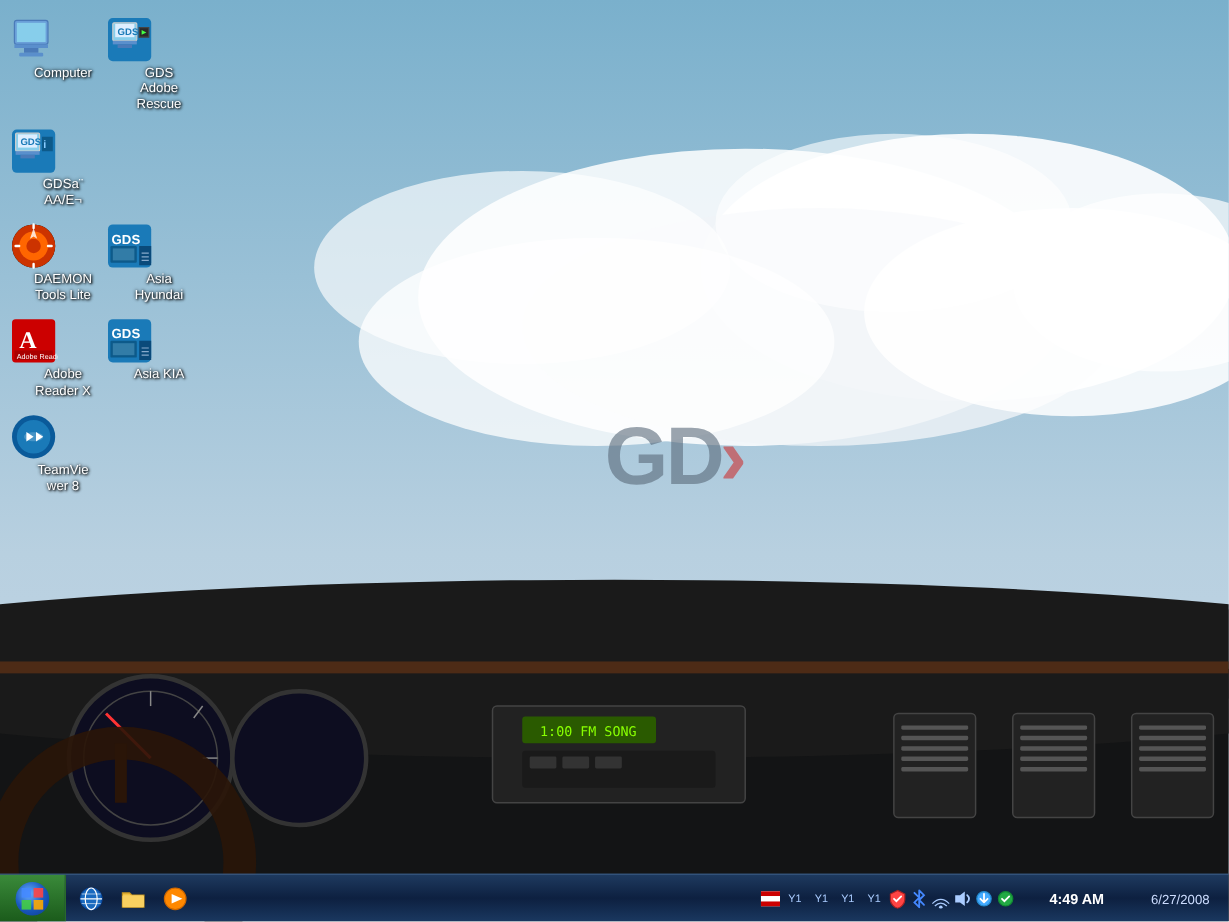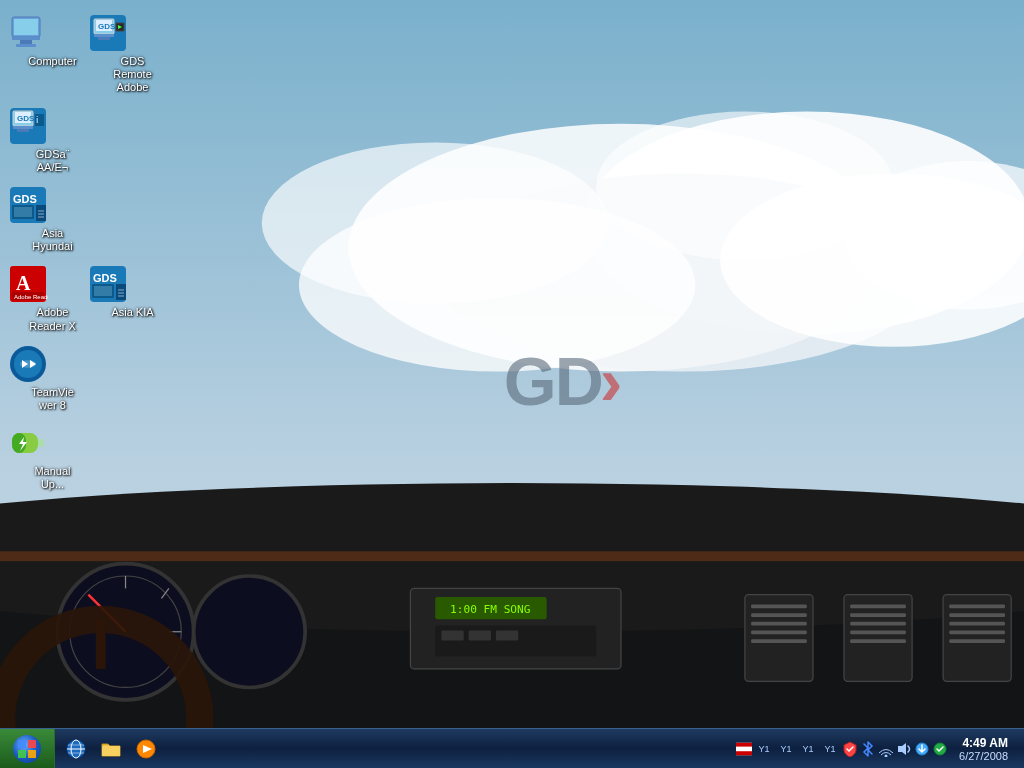--- a/index.html
+++ b/index.html
@@ -164,37 +164,39 @@
       display: flex;
       align-items: center;
       justify-content: center;
       font-size: 11px;
       color: #aaccff;
       cursor: pointer;
     }
 
     .clock-area {
       display: flex;
-      flex-direction: column;
+      flex-direction: row;
       align-items: flex-end;
       justify-content: center;
       padding: 0 8px;
       color: white;
       font-size: 12px;
+      margin-left: 17px;
     }
 
     .clock-time {
       font-size: 12px;
       font-weight: bold;
       color: #ffffff;
     }
 
     .clock-date {
       font-size: 11px;
       color: #ccddff;
+      padding-left: 39px;
     }
 
     
     .cloud-svg {
       position: absolute;
       top: 0; left: 0;
       width: 100%; height: 100%;
     }
   </style>
 </head>
@@ -301,21 +303,21 @@
             <rect x="2" y="2" width="36" height="36" rx="4" fill="#1a7ab8"></rect>
             <rect x="6" y="6" width="20" height="15" rx="1" fill="#87ceeb" stroke="#ccc" stroke-width="1"></rect>
             <rect x="8" y="7" width="16" height="11" fill="#ddeeff"></rect>
             <text x="10" y="16" fill="#1a7ab8" font-size="8" font-weight="bold">GDS</text>
             <rect x="6" y="21" width="20" height="3" fill="#5a8fcc"></rect>
             <rect x="10" y="24" width="12" height="3" fill="#4a7ab8"></rect>
             <path d="M28 10 L36 10 L36 18 L28 18 Z" fill="#2a2a2a" stroke="#444"></path>
             <path d="M30 12 L34 14 L30 16 Z" fill="#44ff44"></path>
           </svg>
         </div>
-        <span class="icon-label">GDS Remote Adobe</span>
+        <span class="icon-label">GDS Adobe Rescue</span>
       </div>
     </div>
 
     <div class="icon-row">
       <div class="desktop-icon">
         <div class="icon-img">
           <svg width="40" height="40" viewBox="0 0 40 40">
             <rect x="2" y="2" width="36" height="36" rx="4" fill="#1a7ab8"></rect>
             <rect x="5" y="5" width="20" height="15" rx="1" fill="#87ceeb" stroke="#ccc" stroke-width="1"></rect>
             <rect x="7" y="6" width="16" height="11" fill="#ddeeff"></rect>
@@ -327,20 +329,36 @@
           </svg>
         </div>
         <span class="icon-label">GDSa¨ AA/E¬</span>
       </div>
     </div>
 
     <div class="icon-row">
       <div class="desktop-icon">
         <div class="icon-img">
           <svg width="40" height="40" viewBox="0 0 40 40">
+            <circle cx="20" cy="20" r="18" fill="radial-gradient(circle,#ff8800,#cc3300)"></circle>
+            <circle cx="20" cy="20" r="18" fill="#cc3300"></circle>
+            <circle cx="20" cy="20" r="12" fill="#ff6600"></circle>
+            <circle cx="20" cy="20" r="6" fill="#cc3300"></circle>
+            <path d="M20 5 L23 14 L20 12 L17 14 Z" fill="white" opacity="0.8"></path>
+            <path d="M20 5 L20 2" stroke="white" stroke-width="2" stroke-linecap="round"></path>
+            <path d="M20 38 L20 35" stroke="white" stroke-width="2" stroke-linecap="round"></path>
+            <path d="M5 20 L8 20" stroke="white" stroke-width="2" stroke-linecap="round"></path>
+            <path d="M35 20 L32 20" stroke="white" stroke-width="2" stroke-linecap="round"></path>
+          </svg>
+        </div>
+        <span class="icon-label">DAEMON Tools Lite</span>
+      </div>
+      <div class="desktop-icon">
+        <div class="icon-img">
+          <svg width="40" height="40" viewBox="0 0 40 40">
             <rect x="2" y="2" width="36" height="36" rx="4" fill="#1a7ab8"></rect>
             <text x="5" y="18" fill="white" font-size="11" font-weight="bold" font-family="Arial">GDS</text>
             <rect x="4" y="20" width="22" height="14" rx="1" fill="#0d5a8a"></rect>
             <rect x="6" y="22" width="18" height="10" fill="#87ceeb" opacity="0.3"></rect>
             <path d="M28 20 L38 20 L38 36 L28 36 Z" fill="#0a4a7a"></path>
             <path d="M30 26 L36 26 M30 29 L36 29 M30 32 L36 32" stroke="#88aacc" stroke-width="1"></path>
           </svg>
         </div>
         <span class="icon-label">Asia Hyundai</span>
       </div>
@@ -381,35 +399,20 @@
             <circle cx="20" cy="20" r="14" fill="#1a7ab8"></circle>
             <path d="M12 20 C12 15 28 15 28 20 C28 25 12 25 12 20 Z" fill="white" opacity="0.2"></path>
             <path d="M14 16 L20 20 L14 24 Z" fill="white"></path>
             <path d="M22 16 L28 20 L22 24 Z" fill="white"></path>
           </svg>
         </div>
         <span class="icon-label">TeamViewer 8</span>
       </div>
     </div>
 
-    <div class="icon-row">
-      <div class="desktop-icon">
-        <div class="icon-img">
-          <svg width="40" height="40" viewBox="0 0 40 40">
-
-            <rect x="4" y="10" width="26" height="20" rx="8" fill="#88cc44"></rect>
-            <rect x="4" y="10" width="14" height="20" rx="8" fill="#44aa22"></rect>
-            <rect x="30" y="16" width="6" height="8" rx="2" fill="#aaddaa"></rect>
-
-            <path d="M16 14 L11 21 L15 21 L12 28 L19 19 L15 19 Z" fill="white"></path>
-          </svg>
-        </div>
-        <span class="icon-label">Manual Up...</span>
-      </div>
-    </div>
 
   </div>
 
   <div id="taskbar">
 
     <div class="start-button">
       <div class="windows-orb">
         <svg width="22" height="22" viewBox="0 0 22 22">
           <rect x="2" y="2" width="8" height="8" fill="#4488ff" opacity="0.9"></rect>
           <rect x="12" y="2" width="8" height="8" fill="#ff4444" opacity="0.9"></rect>

